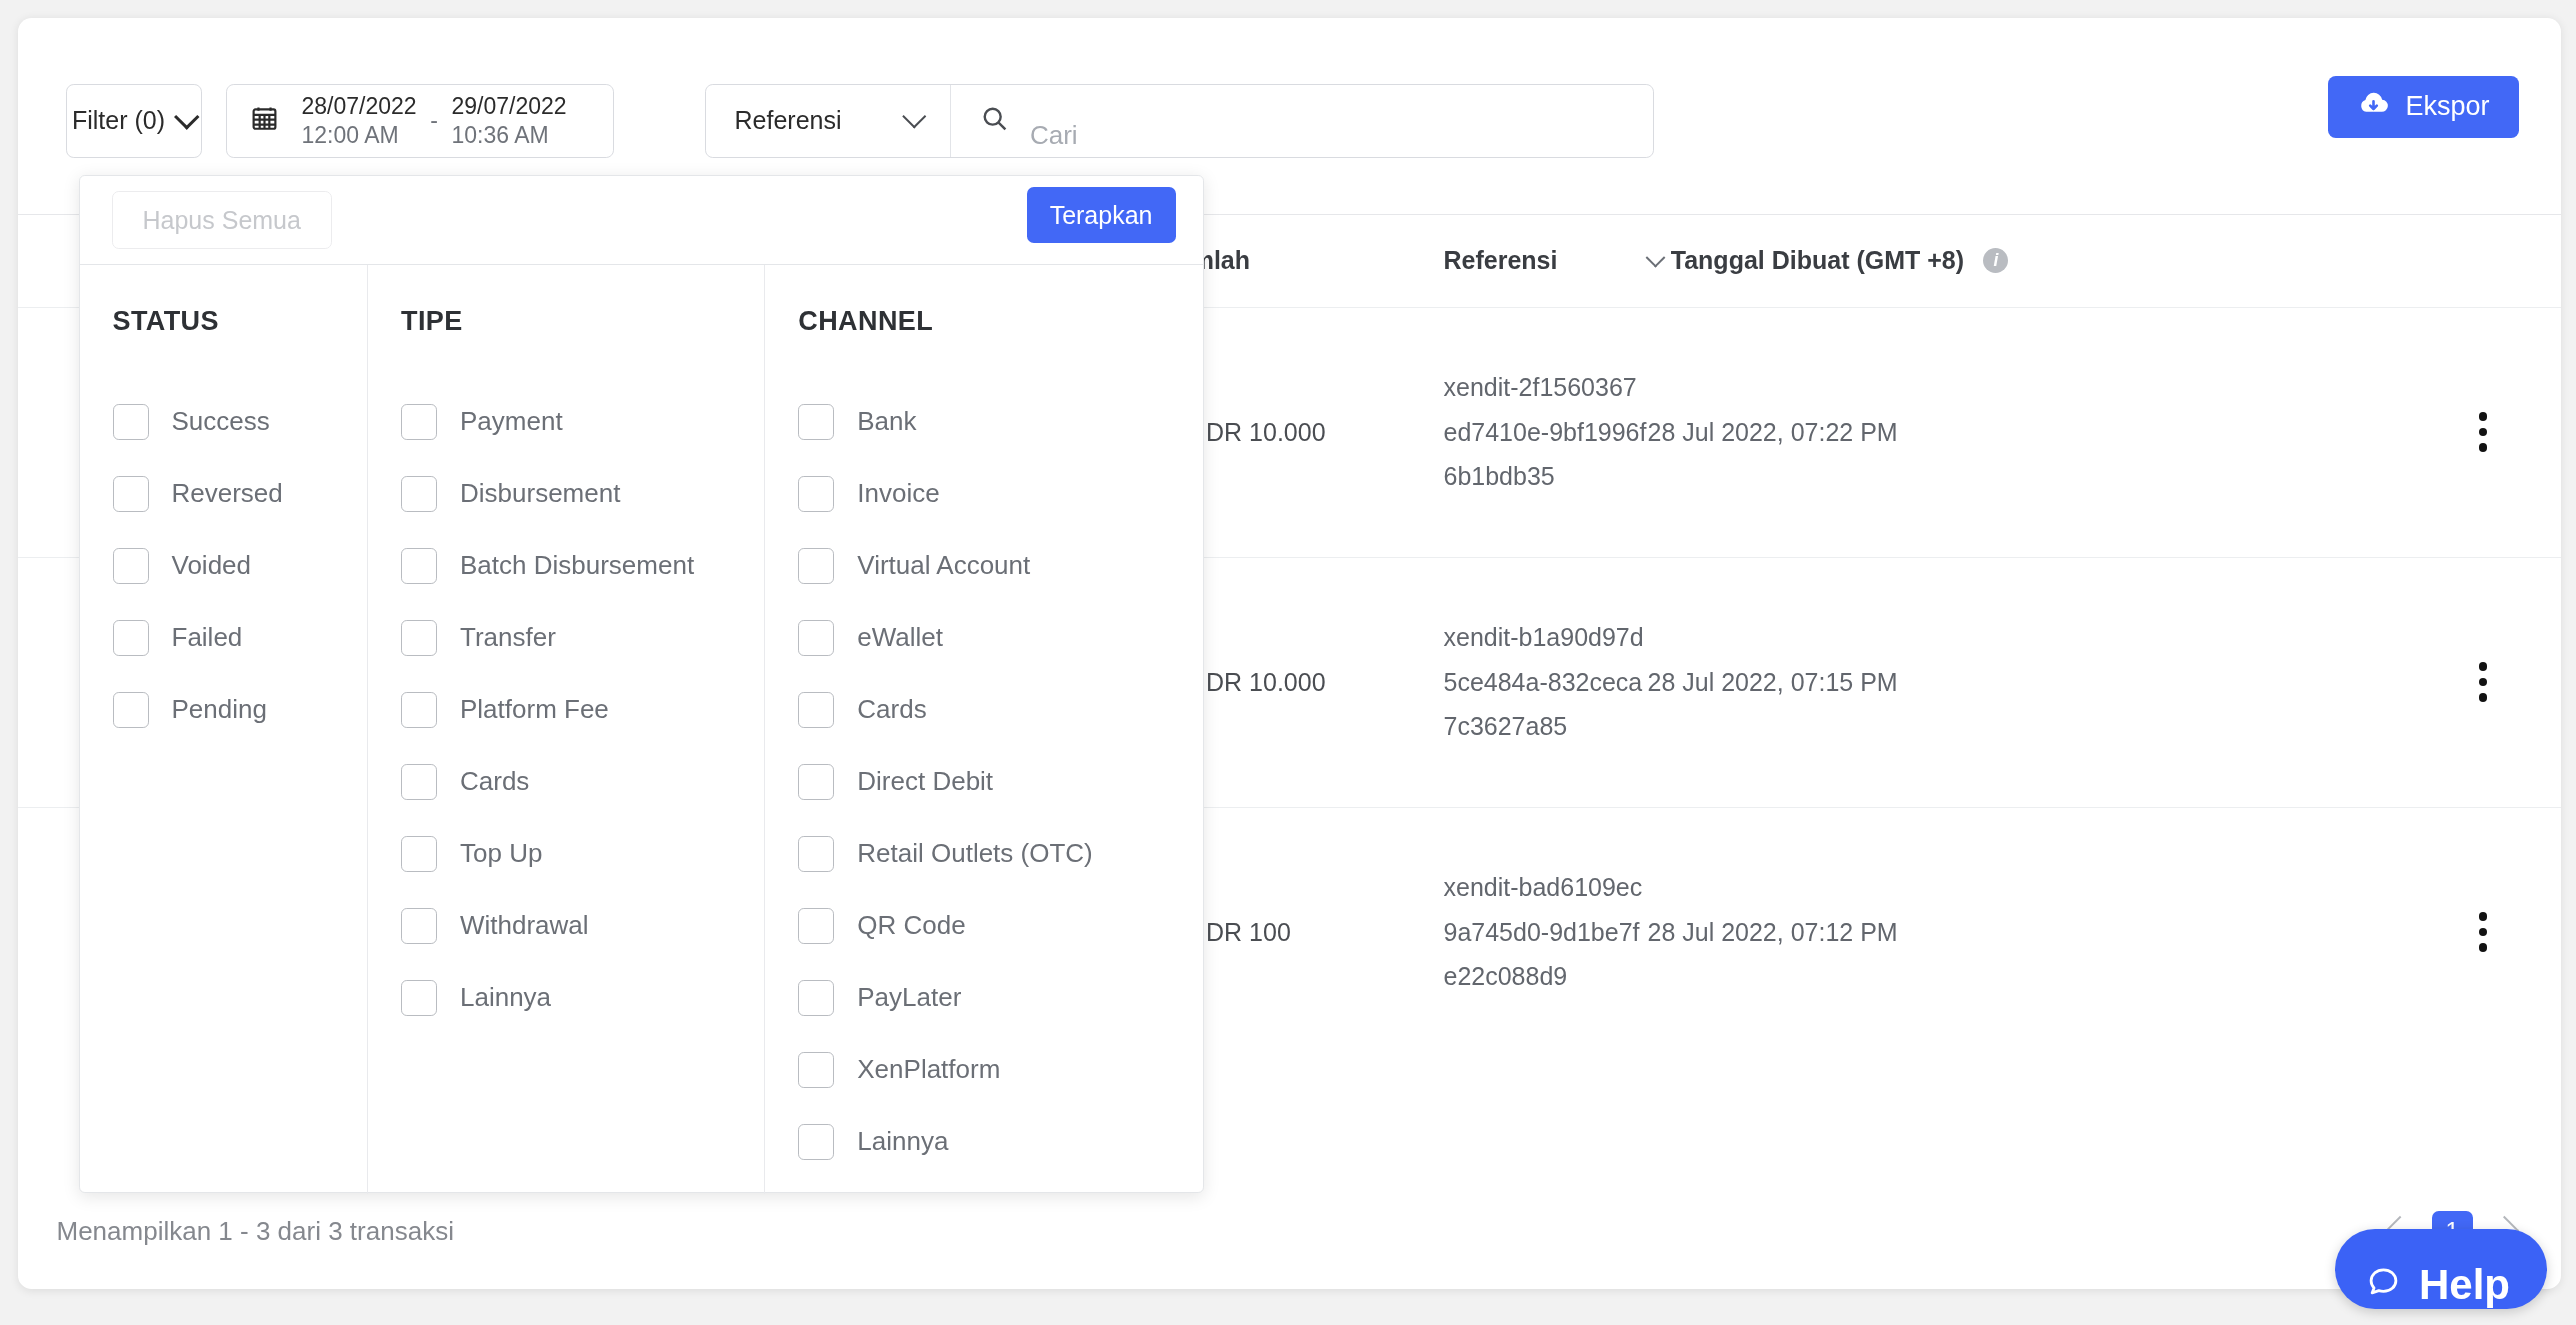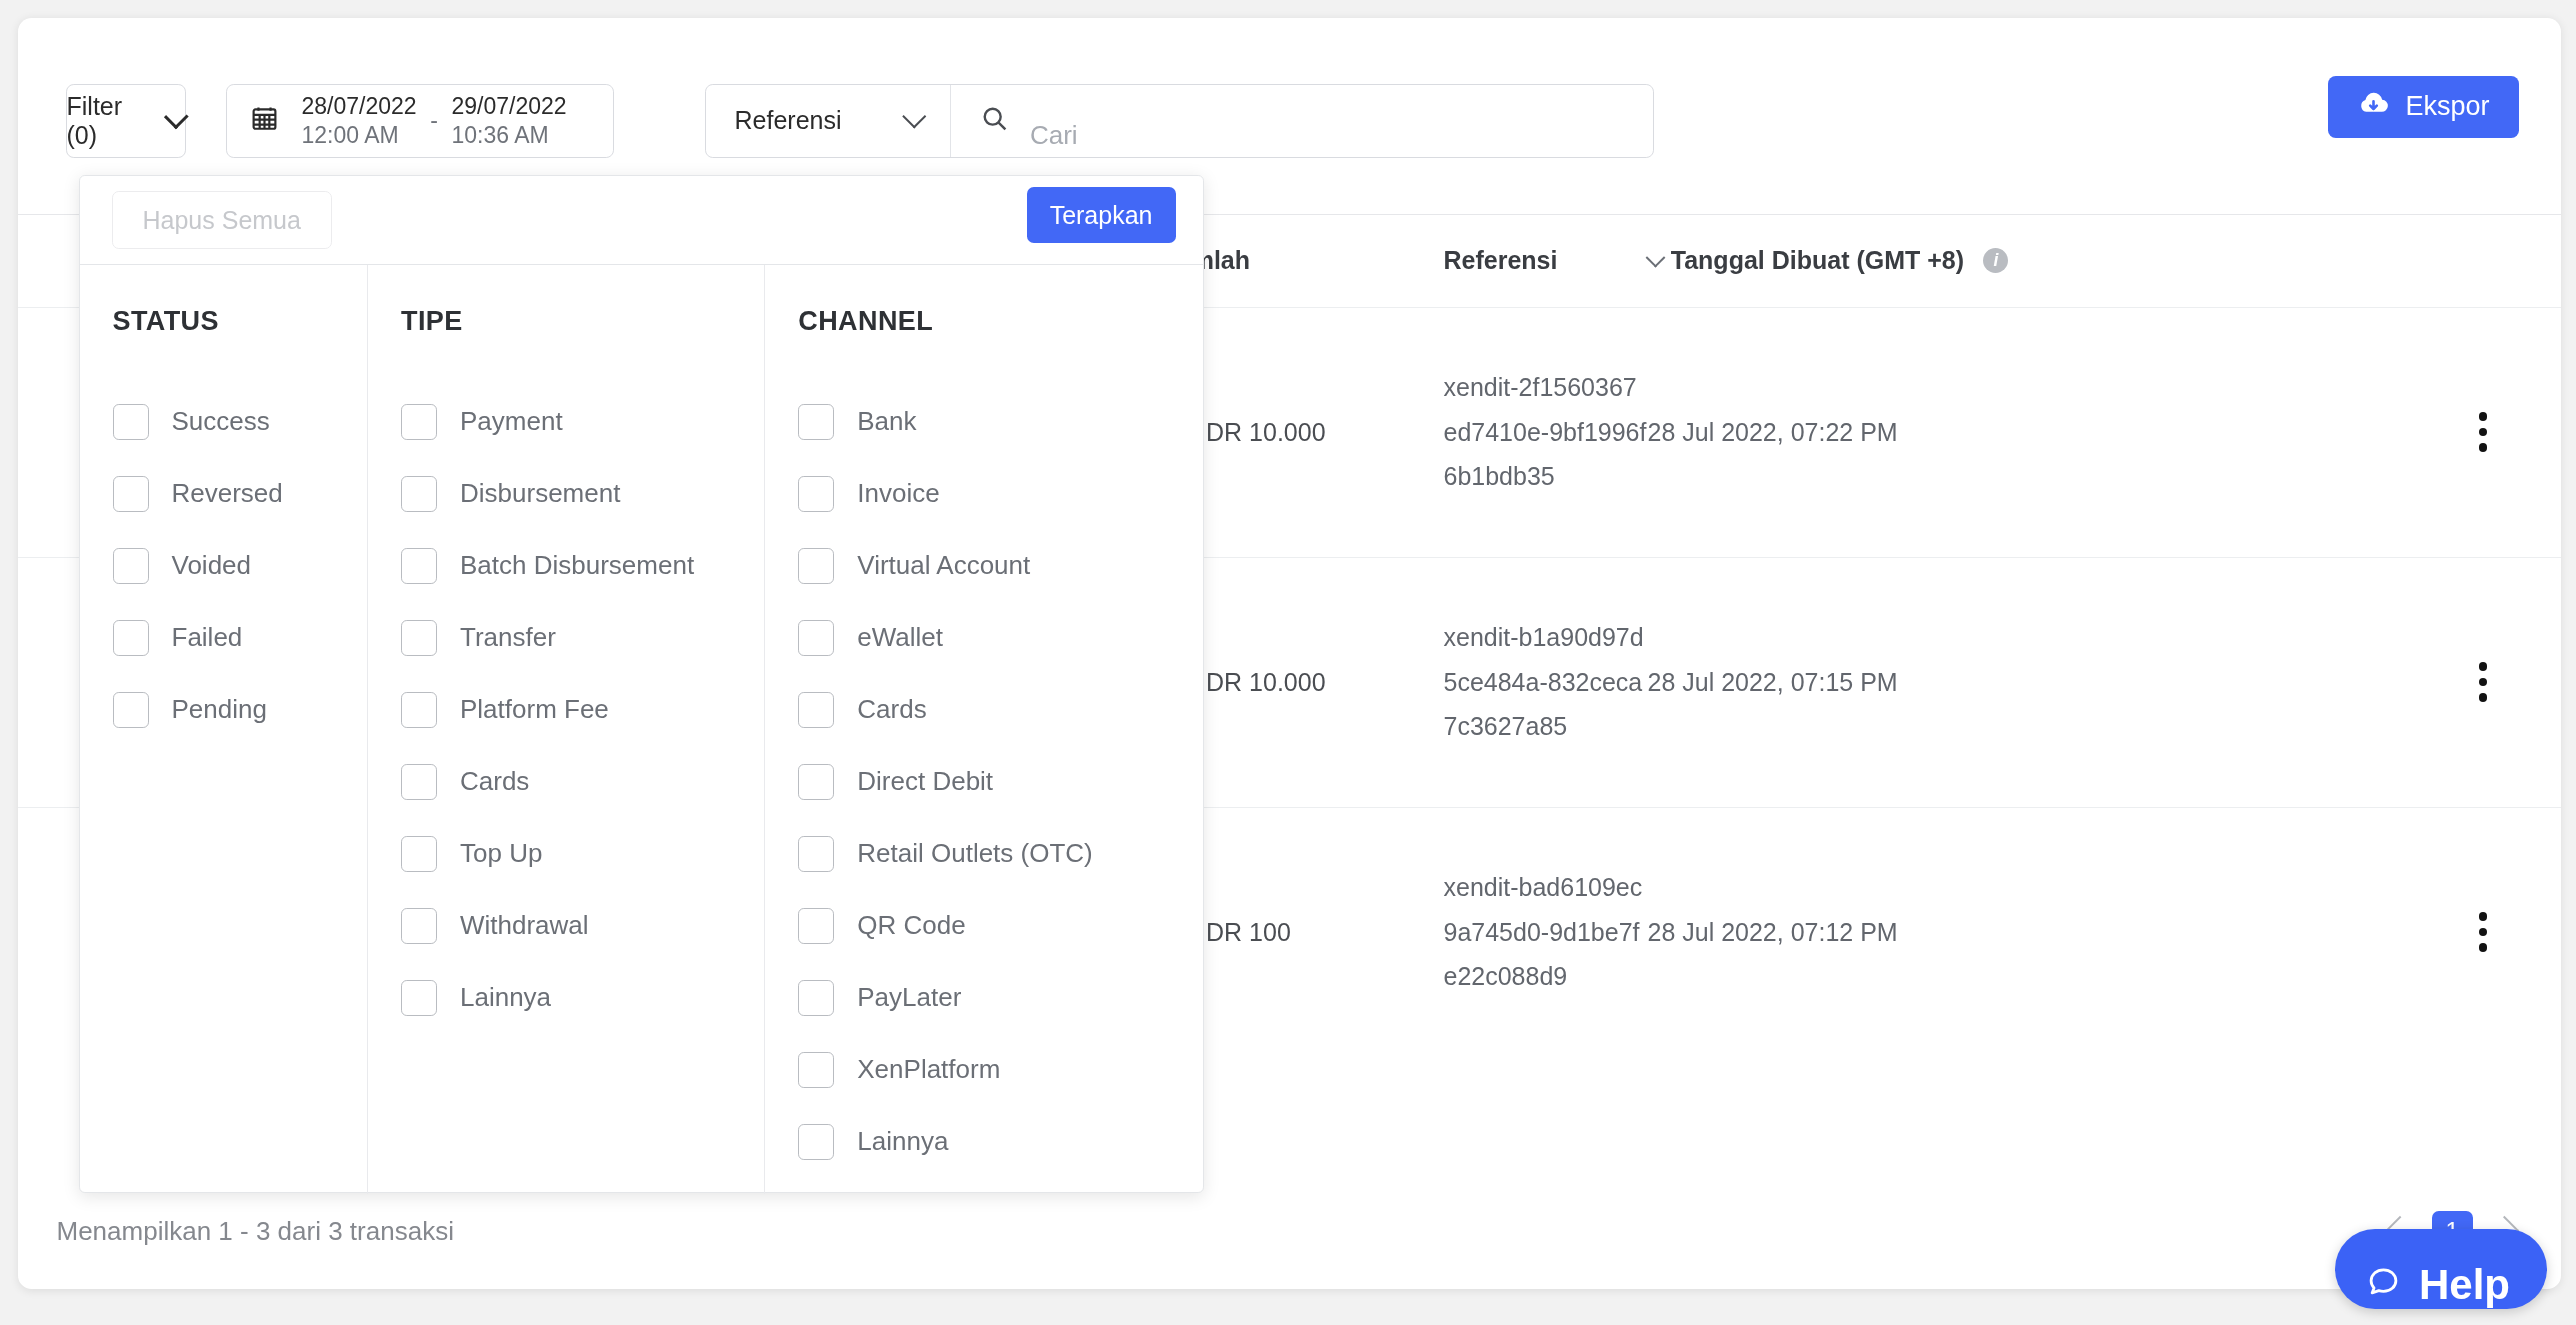--- a/index.html
+++ b/index.html
@@ -24,21 +24,21 @@
     box-shadow: 0 1.9px 9.7px rgba(0,0,0,.09);
     overflow: hidden;
   }
   
   .toolbar {
     position: absolute;
     left: 0; top: 0; right: 0; height: 179px;
   }
   .filter-btn {
     position: absolute; left: 48px; top: 66px;
-    width: 120px; height: 74px;
+    width: 136px; height: 74px;
     border: 1px solid #d9dbe0; border-radius: 7.8px;
     background: #fff;
     display: flex; align-items: center; justify-content: center; gap: 12.6px;
     font-size: 25px; color: #2b2b2b; cursor: pointer;
   }
   .chev {
     width: 17.5px; height: 17.5px;
     border-right: 3.4px solid #2b2b2b;
     border-bottom: 3.4px solid #2b2b2b;
     transform: rotate(45deg) translate(-2.9px,-2.9px);

